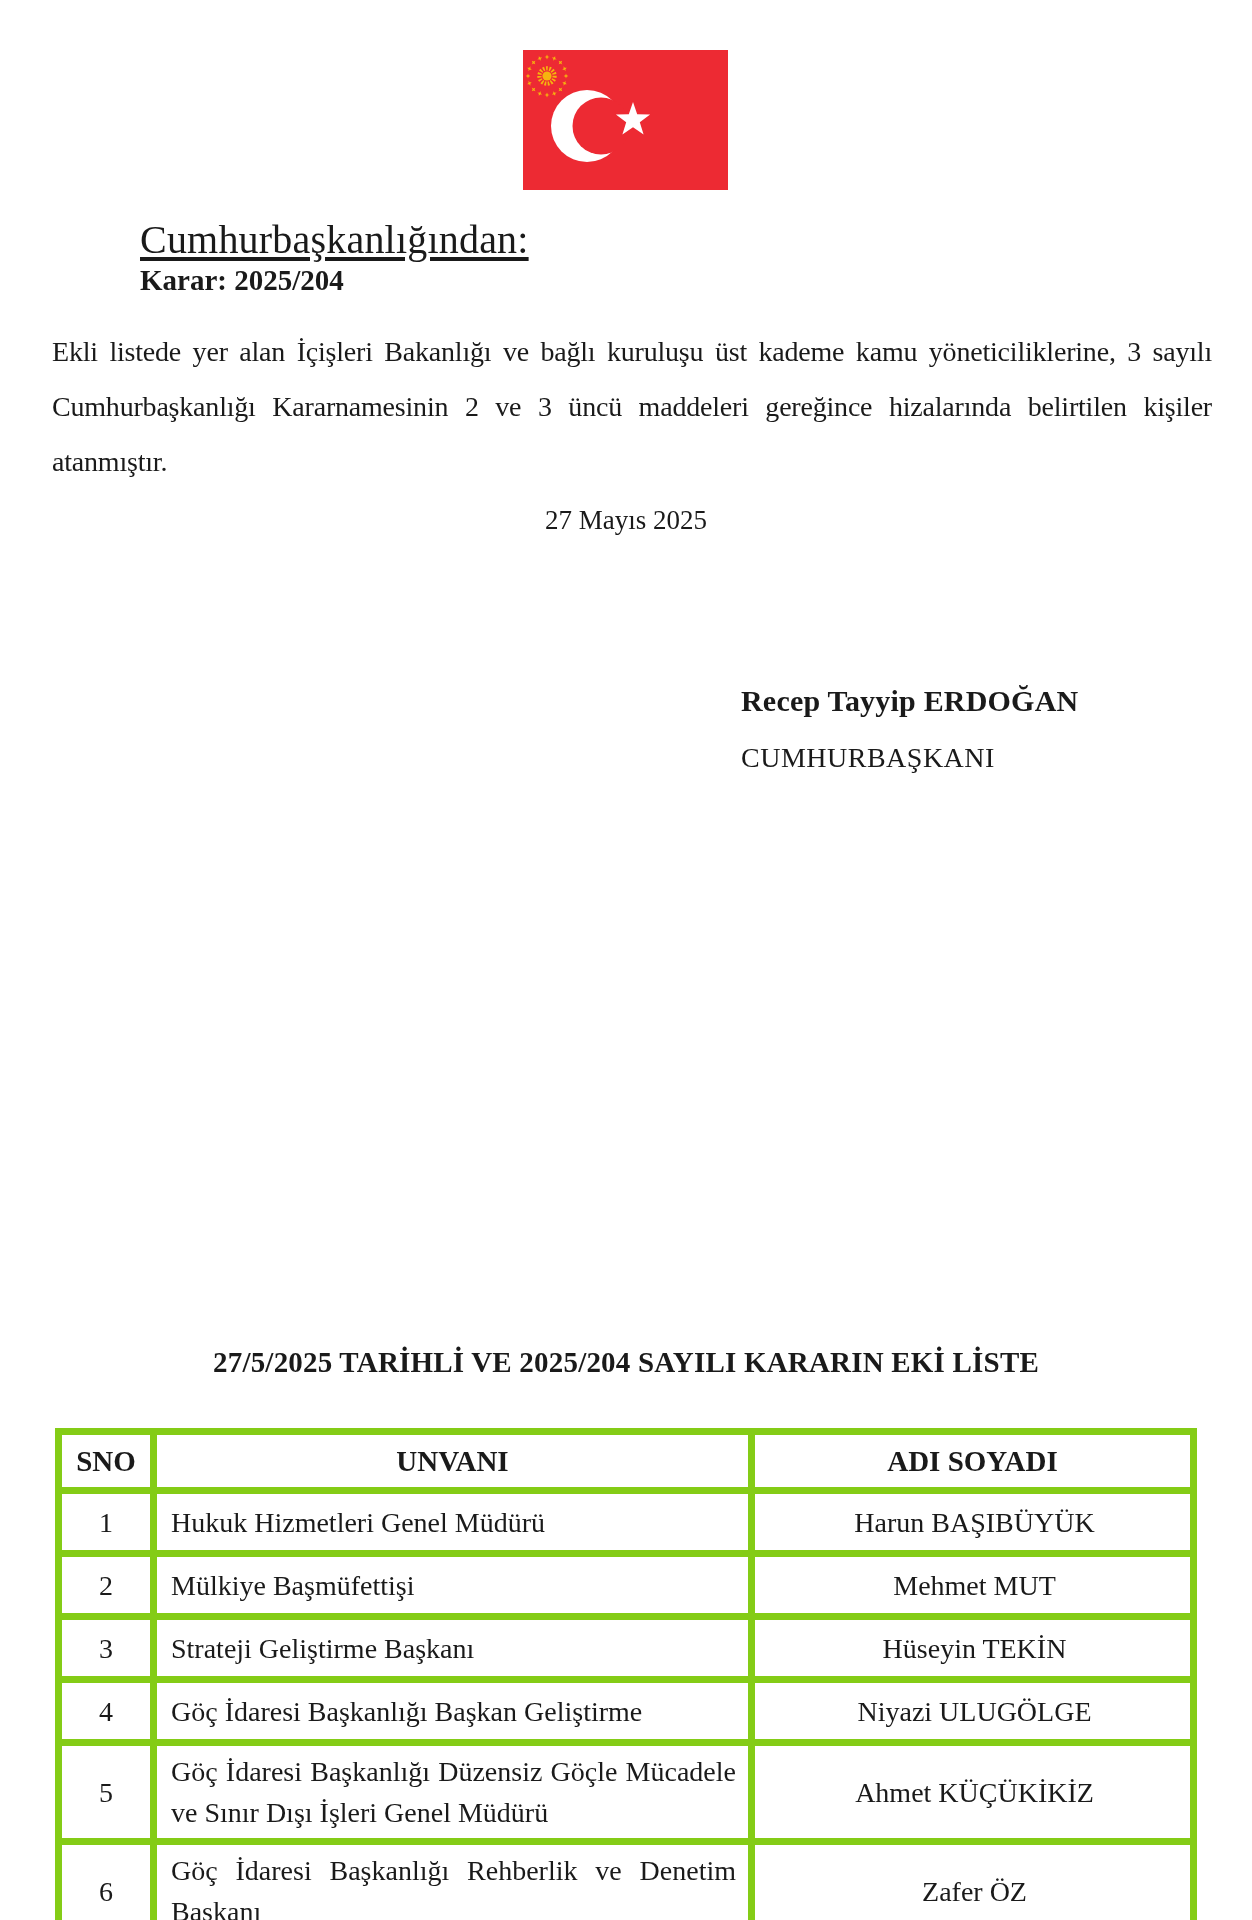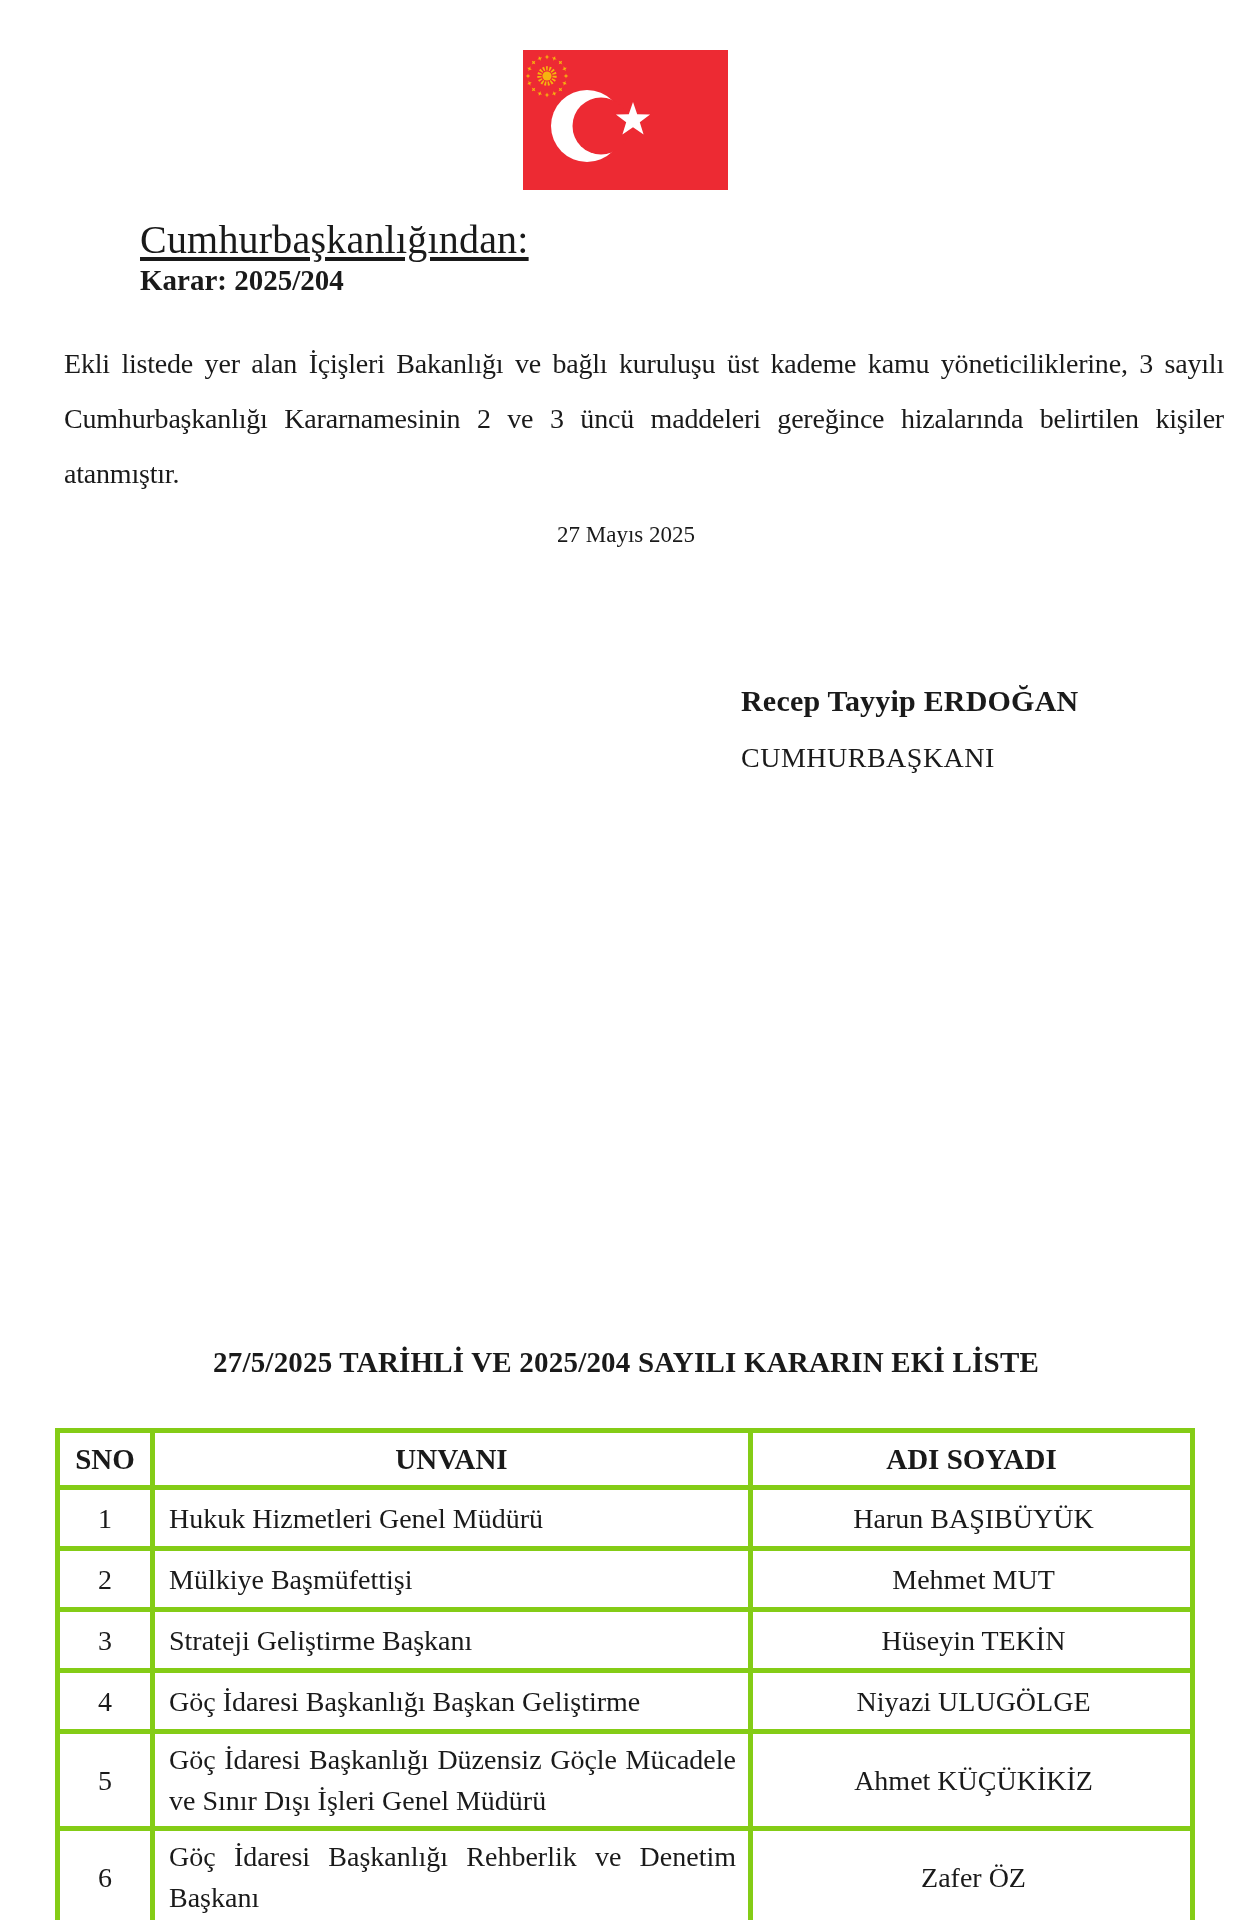--- a/index.html
+++ b/index.html
@@ -29,32 +29,32 @@
   .decision-label{
     position:absolute;
     left:140px; top:264px;
     font-size:29px;
     font-weight:bold;
   }
   .body-paragraph{
     position:absolute;
     left:48px; top:320px;
     width:1160px;
-    margin:16px;
+    margin:4px;
     font-size:28px;
     line-height:55px;
     text-align:justify;
     letter-spacing:-0.2px;
   }
   .decision-date{
     position:absolute;
-    left:0; top:522px;
+    left:0; top:505px;
     width:1252px;
     text-align:center;
-    font-size:23px;
+    font-size:27px;
   }
   .signature-block{
     position:absolute;
     left:741px; top:684px;
     width:420px;
     text-align:left;
   }
   .signatory-name{
     font-size:30px;
     font-weight:bold;
@@ -80,21 +80,21 @@
     left:55px; top:1428px;
     border-collapse:collapse;
     table-layout:fixed;
     width:1135px;
     background:#ffffff;
   }
   .annex-table col.c1{width:95px;}
   .annex-table col.c2{width:598px;}
   .annex-table col.c3{width:442px;}
   .annex-table th, .annex-table td{
-    border:5px solid #84cc16;
+    border:7px solid #84cc16;
     vertical-align:middle;
     font-size:28px;
     padding:5px 12px;
     overflow:hidden;
   }
   .annex-table thead th{
     height:44px;
     font-size:29px;
     font-weight:bold;
     text-align:center;

